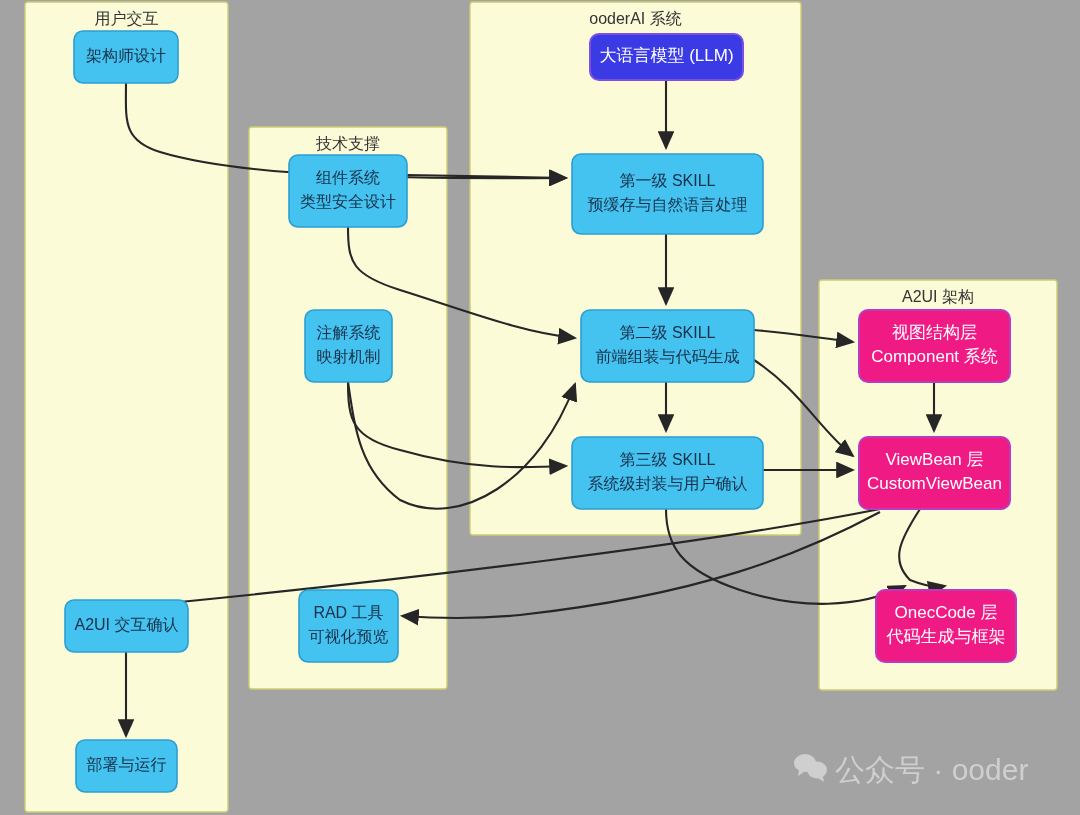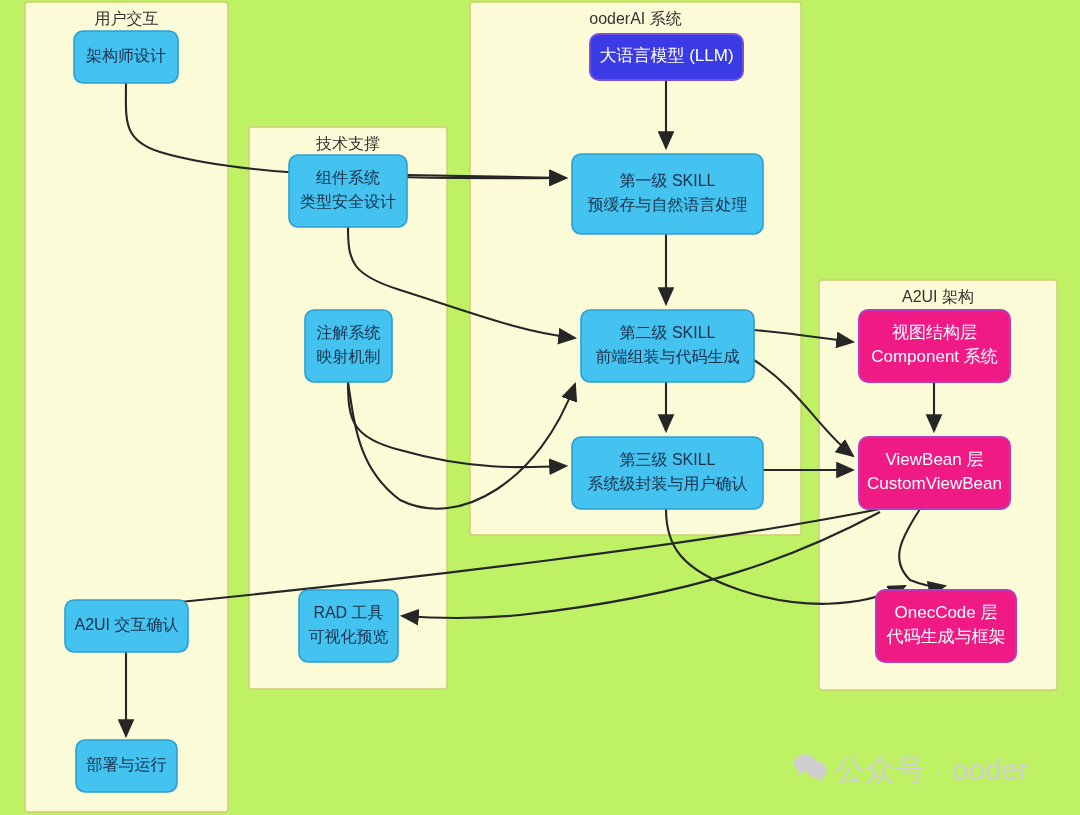--- a/index.html
+++ b/index.html
@@ -4,21 +4,21 @@
 <style>
   html, body {
     margin: 0;
     padding: 0;
     background: #ffffff;
   }
   #canvas {
     position: relative;
     width: 1080px;
     height: 815px;
-    background: #bef264;
+    background: #a3a3a3;
     overflow: hidden;
     font-family: "Liberation Sans", "DejaVu Sans", sans-serif;
   }
   #diagram-svg {
     position: absolute;
     left: 0;
     top: 0;
     width: 1080px;
     height: 815px;
   }

